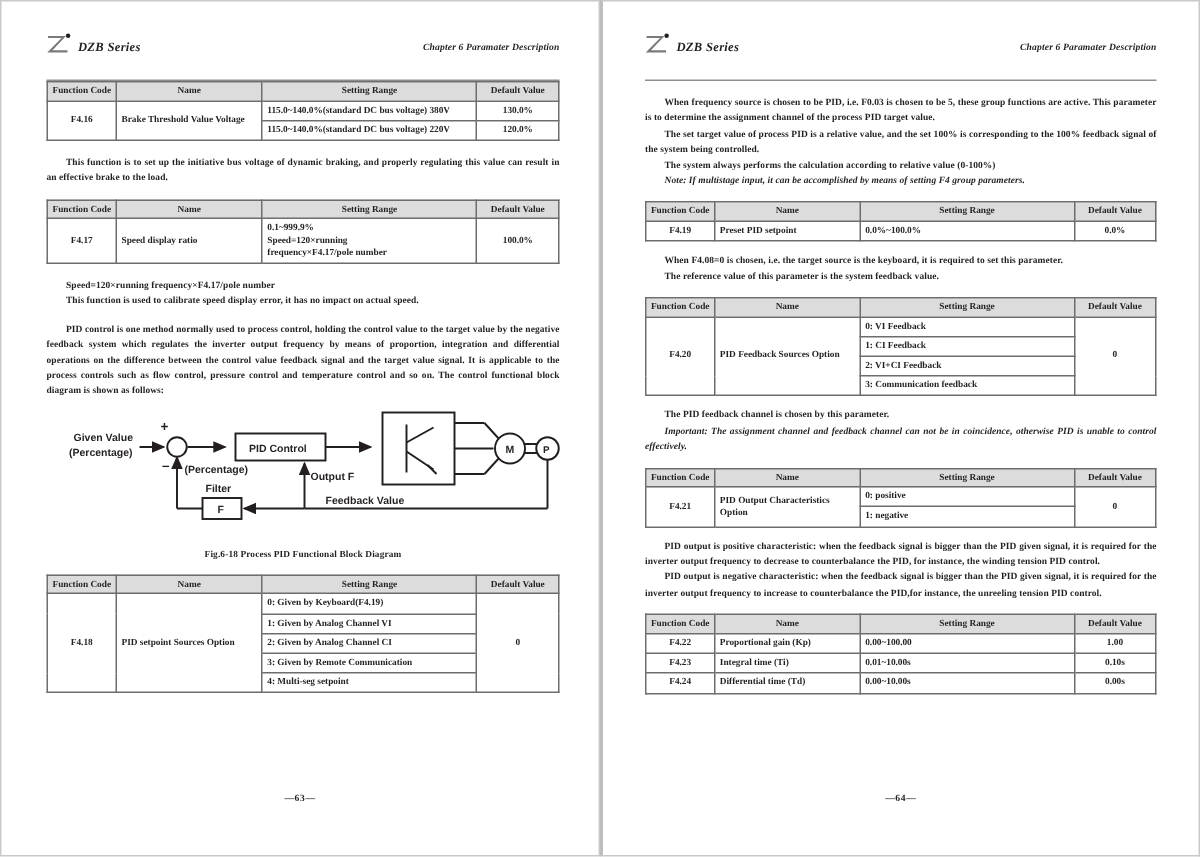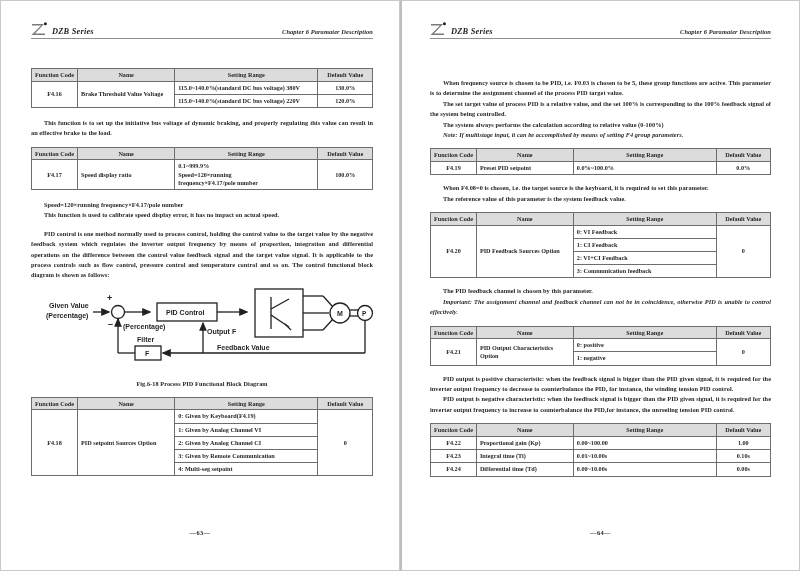--- a/index.html
+++ b/index.html
@@ -36,22 +36,22 @@
   }
 
   
   .pg-header {
     position: relative;
     height: 24px;
     border-bottom: 1.6px solid #8f8f8f;
     display: flex;
     align-items: flex-end;
     justify-content: space-between;
-    padding-bottom: 1px;
-    margin-bottom: 29px;
+    padding-bottom: 16px;
+    margin-bottom: 0;
   }
   .brand {
     display: flex;
     align-items: flex-end;
     gap: 4px;
   }
   .logo-mark {
     position: relative;
     width: 17px;
     height: 15px;

